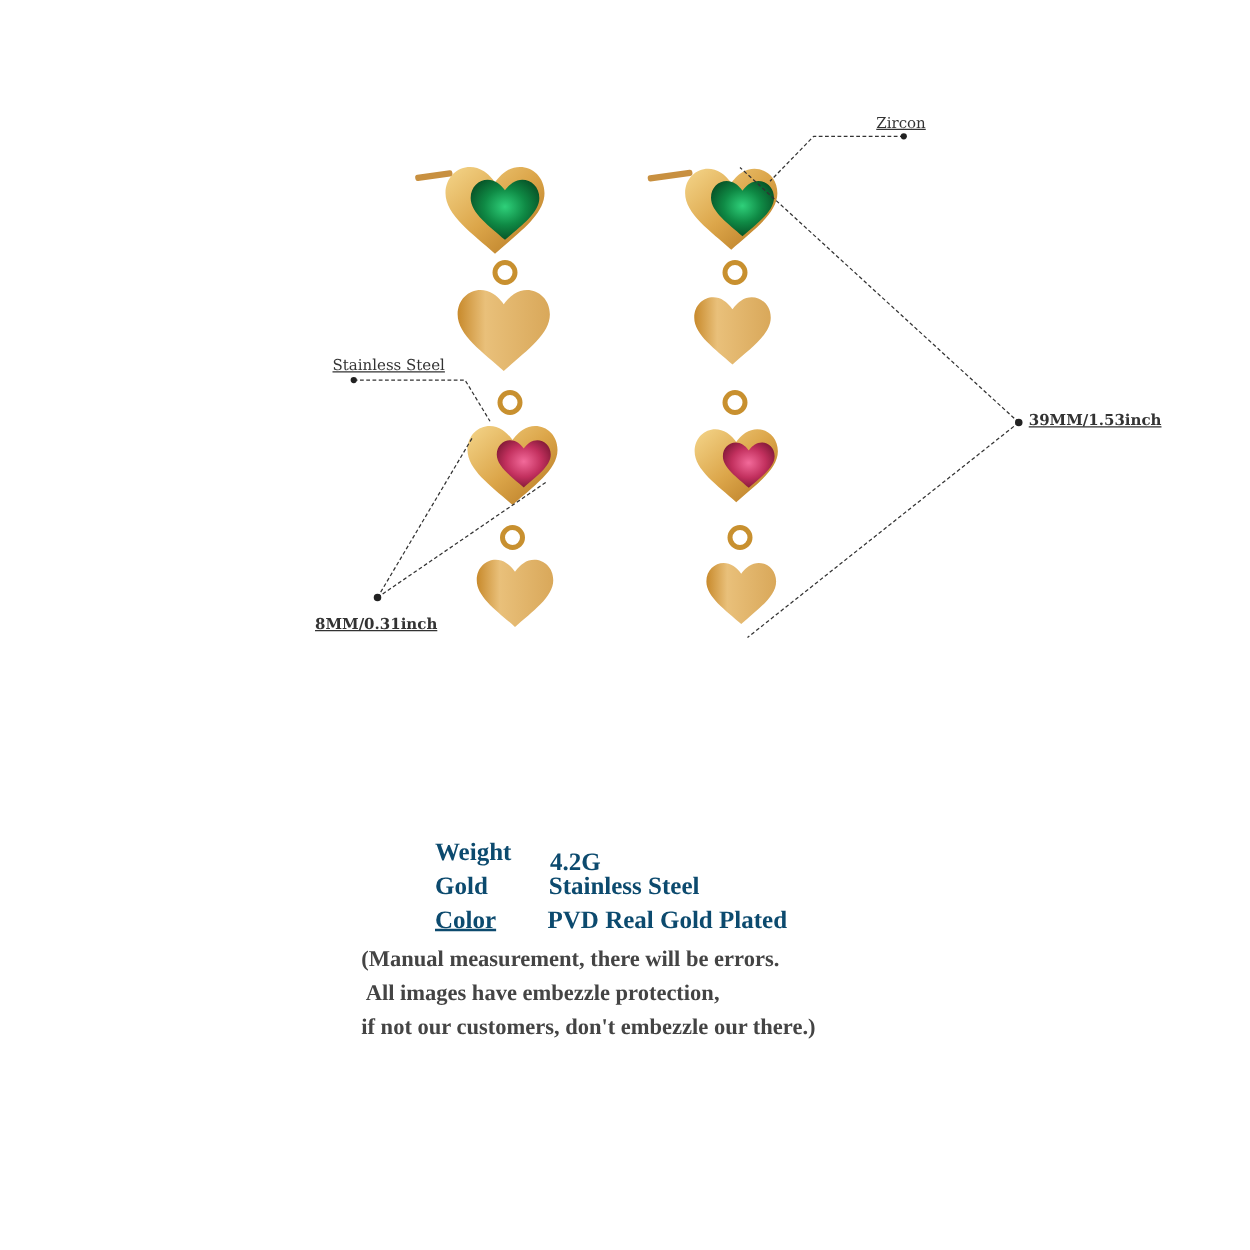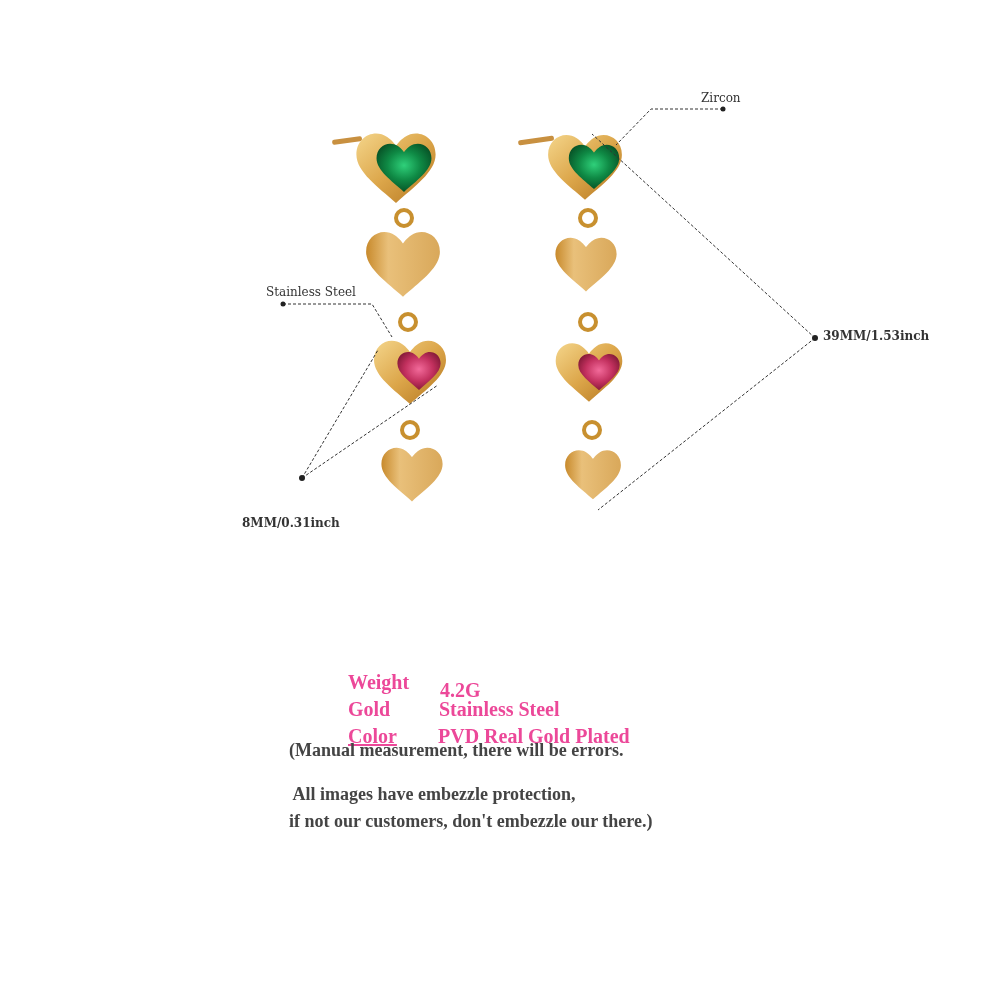--- a/index.html
+++ b/index.html
@@ -1,21 +1,21 @@
 <!DOCTYPE html>
 <html><head>
 <meta charset="utf-8">
 <style>
   html, body { margin:0; padding:0; background:#ffffff; }
   body { width:1000px; height:1000px; position:relative; overflow:hidden;
          font-family:"DejaVu Serif", "Liberation Serif", serif; color:#3f3f3f; }
   .art { position:absolute; left:0; top:0; width:1000px; height:1000px; }
-  .lbl { position:absolute; font-family:"DejaVu Serif", serif; font-size:12px; color:#333; white-space:nowrap; }
+  .lbl { position:absolute; font-family:"DejaVu Serif", serif; font-size:12px; color:#333; white-space:nowrap;text-decoration:underline; }
   .lbl.bold { font-weight:bold; }
-  .spec { position:absolute; font-family:"Liberation Serif", "DejaVu Serif", serif; font-weight:bold; font-size:20px; color:#ec4899; white-space:nowrap; }
+  .spec { position:absolute; font-family:"Liberation Serif", "DejaVu Serif", serif; font-weight:bold; font-size:20px; color:#0c4a6e; white-space:nowrap; }
   .note { position:absolute; font-family:"Liberation Serif", "DejaVu Serif", serif; font-weight:bold; font-size:18px; color:#444; white-space:nowrap; }
 </style>
 </head>
 <body>
 
 <svg class="art" viewBox="0 0 1000 1000" xmlns="http://www.w3.org/2000/svg">
   <defs>
     <linearGradient id="gold" x1="0" y1="0" x2="1" y2="1">
       <stop offset="0" stop-color="#f4d58a"></stop>
       <stop offset="0.5" stop-color="#dca64a"></stop>
@@ -90,25 +90,25 @@
   <g fill="#222">
     <circle cx="723" cy="109" r="2.5"></circle>
     <circle cx="283" cy="304" r="2.5"></circle>
     <circle cx="302" cy="478" r="3"></circle>
     <circle cx="815" cy="338" r="3"></circle>
   </g>
 </svg>
 
 <div class="lbl" style="left:701px; top:91px;">Zircon</div>
 <div class="lbl" style="left:266px; top:285px;">Stainless Steel</div>
-<div class="lbl bold" style="left:242px; top:492px;margin-top:24px;">8MM/0.31inch</div>
+<div class="lbl bold" style="left:252px; top:492px;">8MM/0.31inch</div>
 <div class="lbl bold" style="left:823px; top:329px;">39MM/1.53inch</div>
 
 <div class="spec" style="left:348px; top:671px;">Weight</div>
 <div class="spec" style="left:440px; top:679px;">4.2G</div>
 <div class="spec" style="left:348px; top:698px;">Gold</div>
 <div class="spec" style="left:439px; top:698px;">Stainless Steel</div>
 <div class="spec" style="left:348px; top:725px;text-decoration:underline;">Color</div>
 <div class="spec" style="left:438px; top:725px;">PVD Real Gold Plated</div>
 
-<div class="note" style="left:289px; top:740px;">(Manual measurement, there will be errors.</div>
+<div class="note" style="left:289px; top:757px;">(Manual measurement, there will be errors.</div>
 <div class="note" style="left:289px; top:784px; white-space:pre;"> All images have embezzle protection,</div>
 <div class="note" style="left:289px; top:811px;">if not our customers, don't embezzle our there.)</div>
 
 </body></html>

